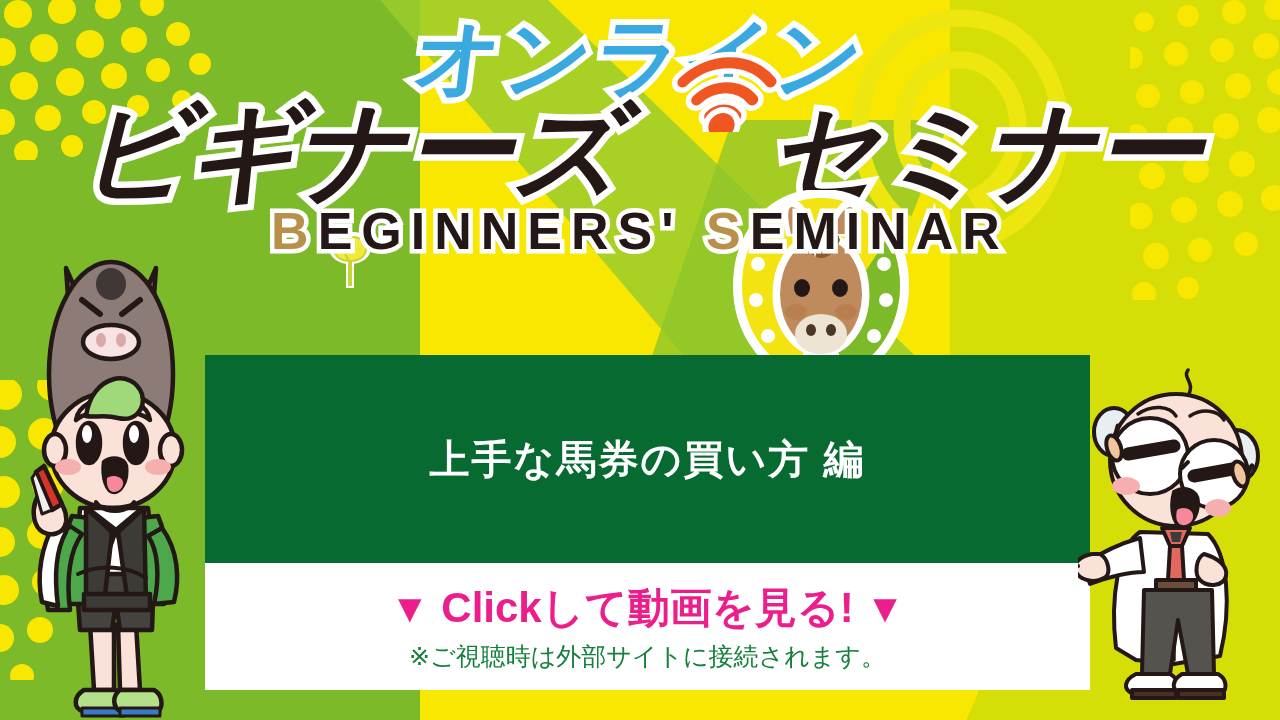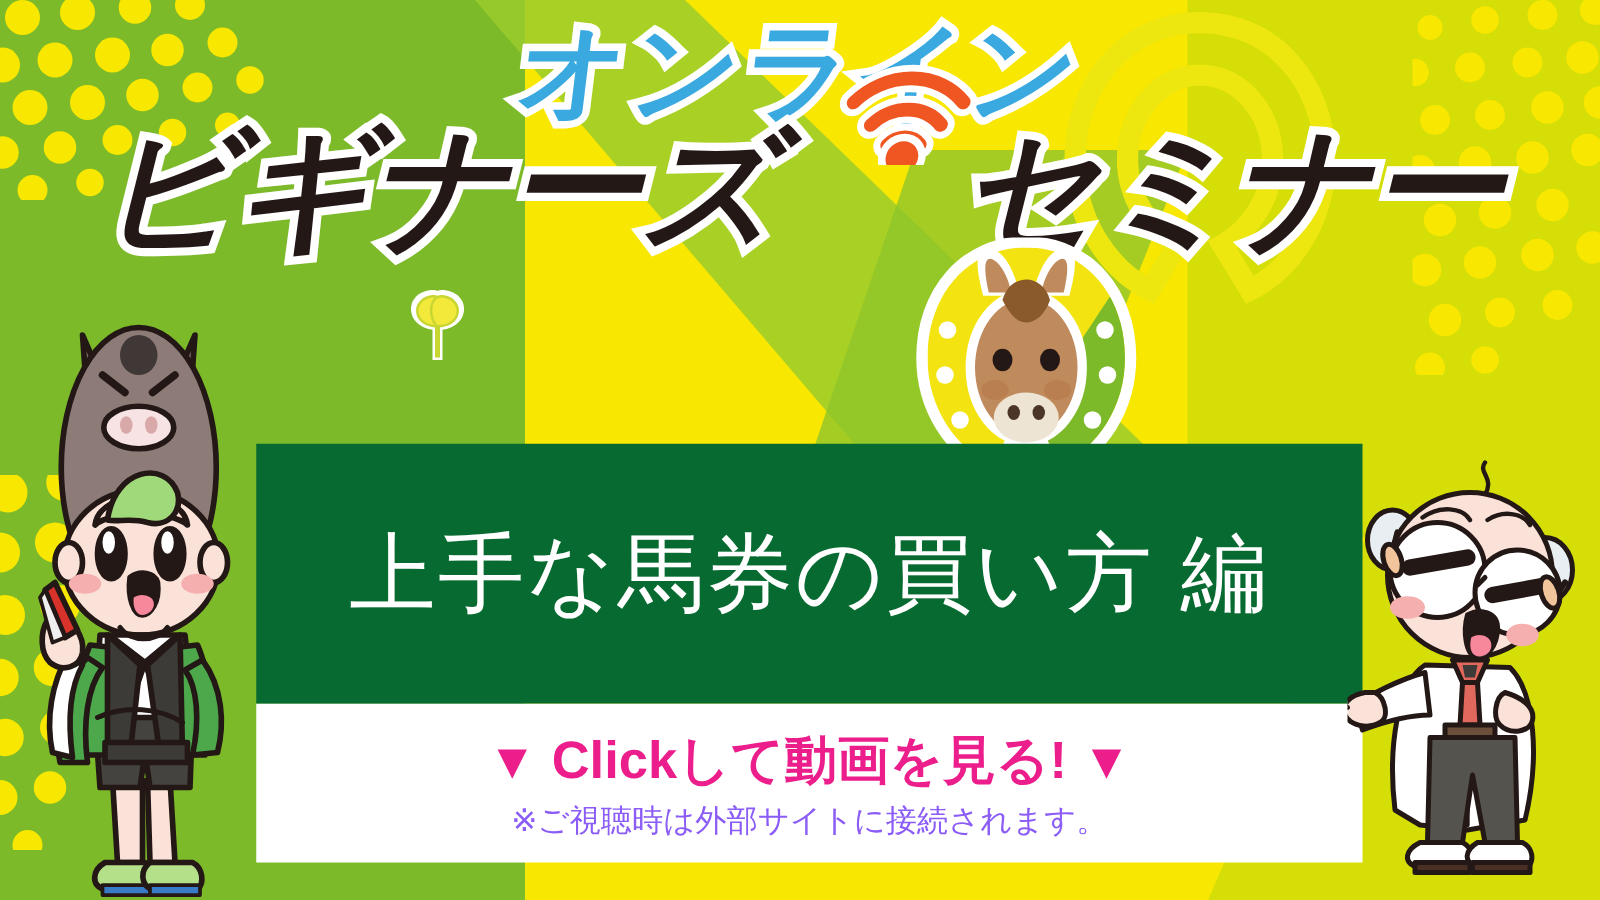--- a/index.html
+++ b/index.html
@@ -72,33 +72,33 @@
   .sprout{position:absolute;left:242px;top:136px;width:58px;height:62px;}
   .emblem{position:absolute;left:645px;top:96px;width:195px;height:190px;}
 
   
   .panel{position:absolute;left:205px;top:355px;width:885px;height:335px;}
   .panel-green{
     height:208px;background:#076B31;
     display:flex;align-items:center;justify-content:center;
   }
   .panel-green .ttl{
-    color:#fff;font-size:69px;font-weight:400;letter-spacing:2px;
+    color:#fff;font-size:40px;font-weight:700;letter-spacing:2px;
     text-align:center;white-space:nowrap;
   }
   .panel-white{
     height:127px;background:#fff;
     display:flex;flex-direction:column;align-items:center;justify-content:center;
     gap:4px;
   }
   .cta{
     color:#EC1E8C;font-size:42px;font-weight:700;letter-spacing:0px;white-space:nowrap;
   }
   .cta .tri{font-size:40px;}
-  .note{color:#8b5cf6;font-size:25px;font-weight:400;letter-spacing:0px;white-space:nowrap;}
+  .note{color:#15803d;font-size:25px;font-weight:400;letter-spacing:0px;white-space:nowrap;}
 
   
   .char{position:absolute;}
   .char-boy{left:8px;top:238px;width:215px;height:482px;}
   .char-prof{left:1078px;top:368px;width:200px;height:352px;}
 </style>
 </head>
 <body>
 
 <div class="stage">
@@ -276,20 +276,23 @@
           <ellipse cx="116" cy="98" rx="8" ry="9" fill="#231815"></ellipse>
           <ellipse cx="72" cy="122" rx="11" ry="8" fill="#B87B4E" opacity=".75"></ellipse>
           <ellipse cx="122" cy="122" rx="11" ry="8" fill="#B87B4E" opacity=".75"></ellipse>
           <ellipse cx="97" cy="144" rx="26" ry="20" fill="#EDE4D3"></ellipse>
           <ellipse cx="87" cy="140" rx="5" ry="6" fill="#4A3526"></ellipse>
           <ellipse cx="107" cy="140" rx="5" ry="6" fill="#4A3526"></ellipse>
         </g>
       </svg>
     </div>
 
+    <div class="line-en">
+      <span class="tan">B</span><span>EGINNERS'</span>&nbsp;<span class="tan">S</span><span>EMINAR</span>
+    </div>
   </div>
 
   <div class="panel">
     <div class="panel-green">
       <div class="ttl">上手な馬券の買い方 編</div>
     </div>
     <div class="panel-white">
       <div class="cta">
         <span class="tri">▼</span>
         <span>Clickして動画を見る!</span>

